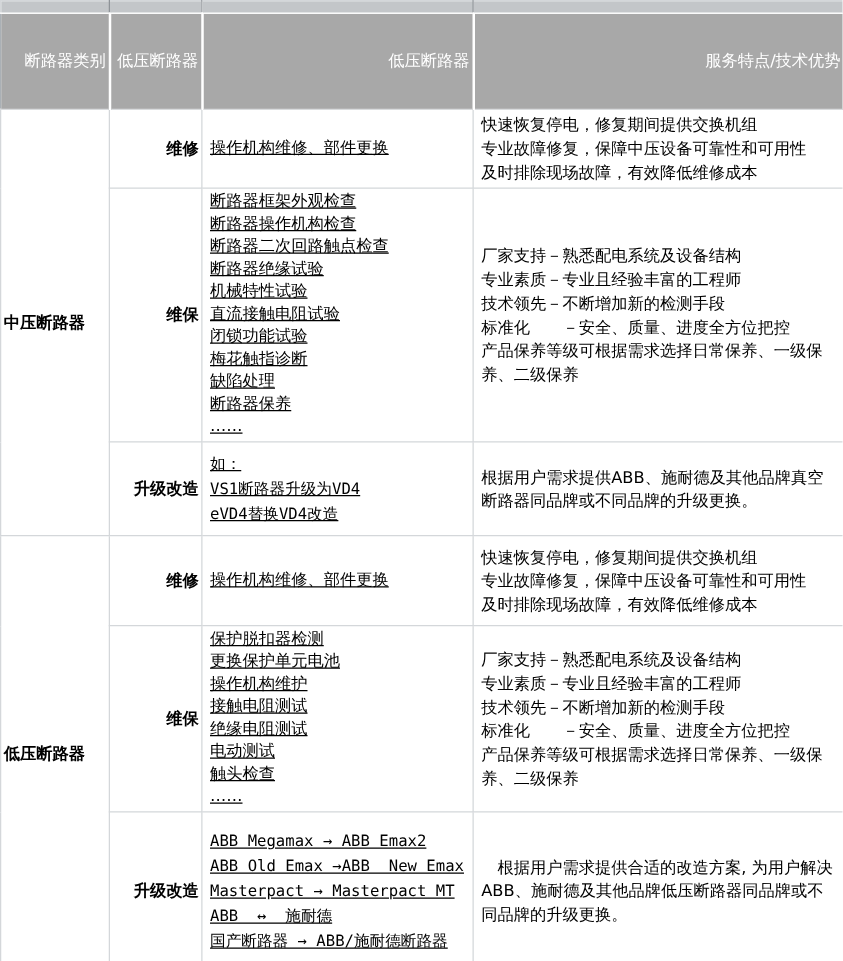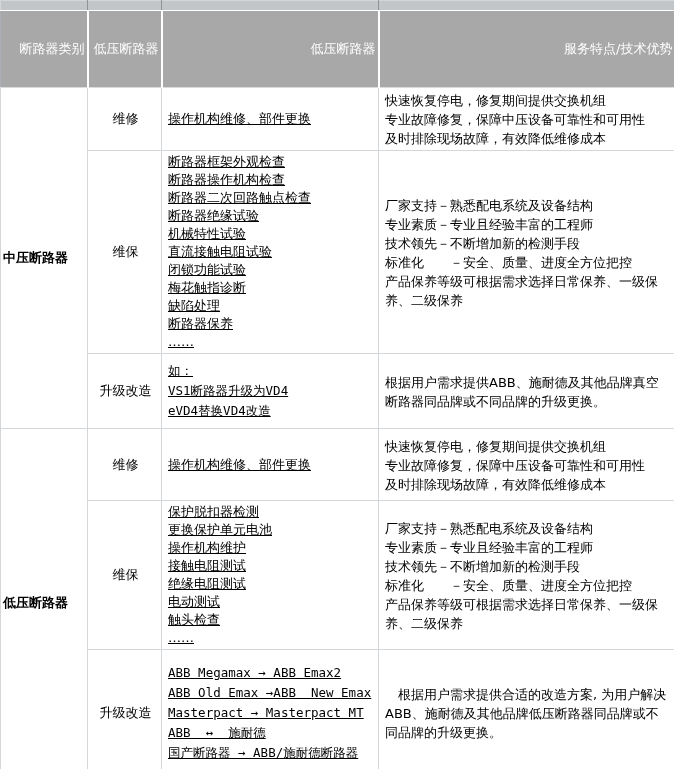--- a/index.html
+++ b/index.html
@@ -15,21 +15,21 @@
   tr.head th{background:var(--header-bg,#a8a8a8);color:var(--header-text,#ffffff);
     font-weight:normal;font-size:13px;text-align:right;vertical-align:middle;
     border-right:2px solid #fff;border-bottom:1px solid #d9dbdd;height:76px;padding:0 2px;}
   tr.head th:last-child{border-right:none;}
 
   
   td{border:1px solid var(--grid-line,#d4d7da);vertical-align:middle;font-size:13px;
      overflow:hidden;}
   td:last-child{border-right:none;}
   td.cat{font-weight:bold;text-align:left;padding:0 2px;}
-  td.item{font-weight:normal;text-align:center;padding:2px 2px 2px 4px;}
+  td.item{font-weight:bold;text-align:right;padding:2px 2px 2px 4px;}
   td.content{white-space:pre-wrap;line-height:18px;padding:2px 4px 2px 6px;text-decoration:underline;}
   td.features{white-space:pre-wrap;line-height:19px;padding:3px 4px 2px 6px;}
   td.mono{font-family:"DejaVu Sans Mono",monospace;font-size:12.5px;line-height:20px;}
   tr.h60{height:60px;}tr.h200{height:200px;}tr.h75{height:75px;}
   tr.h72{height:72px;}tr.h146{height:146px;}tr.h127{height:127px;}
 </style>
 </head>
 <body>
 
 <table>

